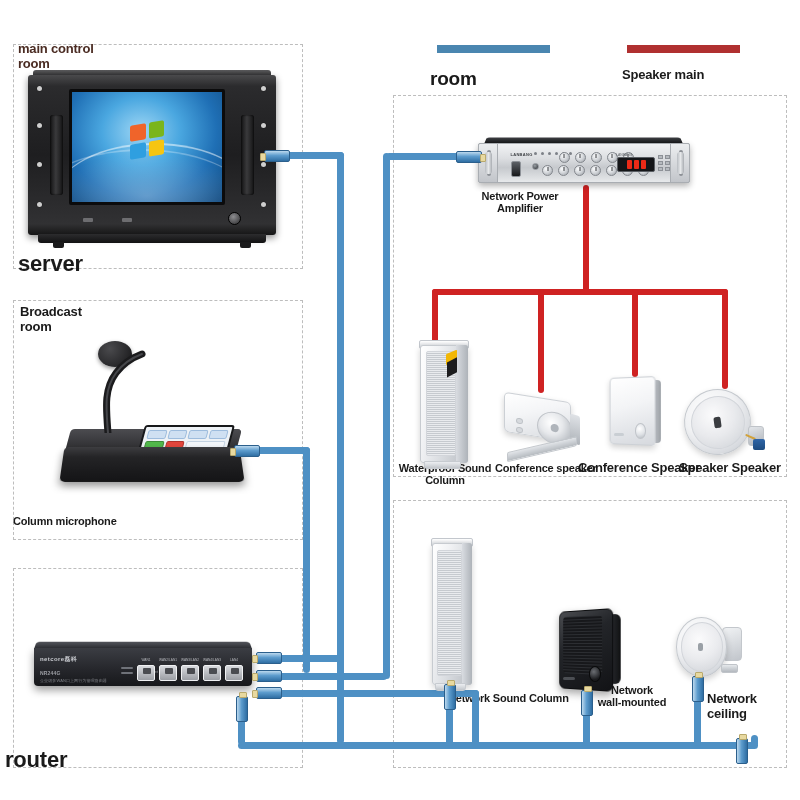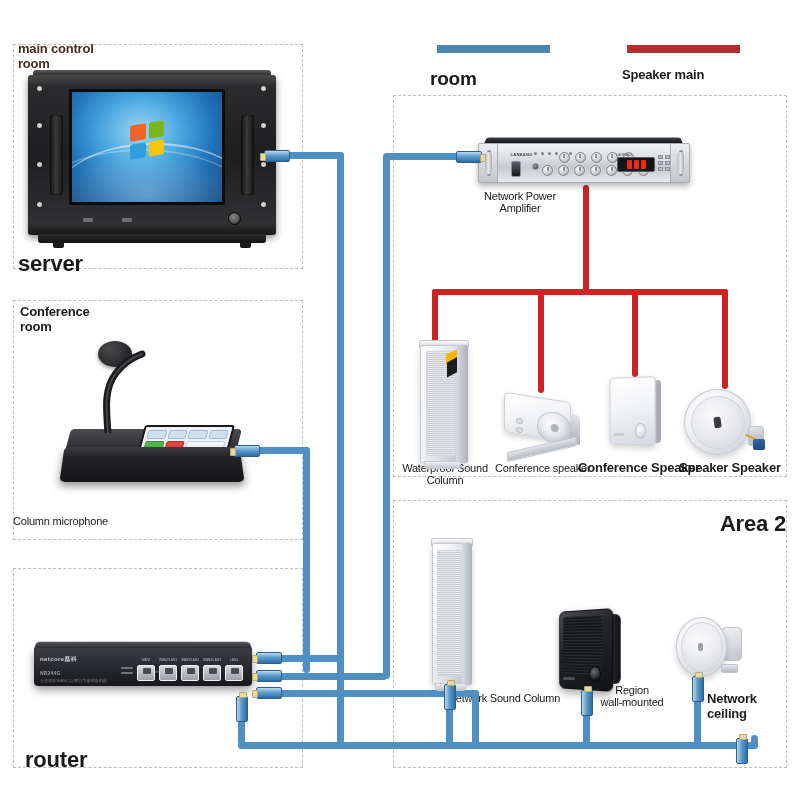--- a/index.html
+++ b/index.html
@@ -8,21 +8,21 @@
        font-family:"Liberation Sans", sans-serif;
        -webkit-font-smoothing:antialiased;}
   #stage{position:relative;width:800px;height:800px;background:#ffffff;}
 
   
   .zone{position:absolute;border:1px dashed #bdbdbd;box-sizing:border-box;background:transparent;}
 
   
   .lbl{position:absolute;color:#1a1a1a;font-weight:bold;line-height:1.12;
        white-space:pre-line;letter-spacing:-0.2px;}
-  .lbl.small{font-size:11px;font-weight:normal;}
+  .lbl.small{font-size:11px;font-weight:bold;}
   .lbl.mid{font-size:13px;}
   .lbl.big{font-size:19px;}
   .lbl.huge{font-size:22px;text-align:center;}
   .lbl.center{text-align:center;}
   .lbl.right{text-align:right;}
   .lbl.maroon{color:#4a2b22;}
 
   
   .cable{position:absolute;background:#4e90c4;z-index:2;}
   .cable.v{width:7px;}
@@ -264,27 +264,26 @@
   <div class="lbl mid" style="left:622px;top:68px;">Speaker main</div>
 
   <div class="zone" style="left:13px;top:44px;width:290px;height:225px;"></div>
   <div class="zone" style="left:13px;top:300px;width:290px;height:240px;"></div>
   <div class="zone" style="left:13px;top:568px;width:290px;height:200px;"></div>
   <div class="zone" style="left:393px;top:95px;width:394px;height:382px;"></div>
   <div class="zone" style="left:393px;top:500px;width:394px;height:268px;"></div>
 
   <div class="lbl mid maroon" style="left:18px;top:42px;">main control
 room</div>
-  <div class="lbl mid" style="left:20px;top:305px;">Conference
+  <div class="lbl mid" style="left:20px;top:305px;">Broadcast
 room</div>
-  <div class="lbl huge right" style="left:600px;top:512px;width:186px;">Area 2</div>
 
   <div class="lbl huge" style="left:18px;top:252px;">server</div>
   <div class="lbl small" style="left:13px;top:515px;">Column microphone</div>
-  <div class="lbl huge" style="left:25px;top:748px;">router</div>
+  <div class="lbl huge" style="left:5px;top:748px;">router</div>
 
   <div class="cable h rnd" style="left:272px;top:152px;width:72px;height:7px;"></div>
   <div class="cable v rnd" style="left:337px;top:152px;height:592px;"></div>
 
   <div class="cable h rnd" style="left:386px;top:153px;width:84px;height:7px;"></div>
   <div class="cable v rnd" style="left:383px;top:153px;height:526px;"></div>
 
   <div class="cable h rnd" style="left:244px;top:447px;width:66px;height:7px;"></div>
   <div class="cable v rnd" style="left:303px;top:447px;height:226px;"></div>
 
@@ -511,21 +510,21 @@
   </div>
   <div class="lbl small" style="left:448px;top:692px;">Network Sound Column</div>
 
   <div class="sp" style="left:556px;top:610px;width:58px;height:80px;">
     <div class="blk-side"></div>
     <div class="blk-box"></div>
     <div class="blk-grill"></div>
     <div class="blk-knob"></div>
     <div class="blk-slot"></div>
   </div>
-  <div class="lbl small center" style="left:594px;top:684px;width:76px;">Region
+  <div class="lbl small center" style="left:594px;top:684px;width:76px;">Network
 wall-mounted</div>
 
   <div class="sp" style="left:676px;top:617px;width:66px;height:60px;">
     <div class="nceil-can"></div>
     <div class="nceil-rim"></div>
     <div class="nceil-cone"></div>
     <div class="nceil-dome"></div>
     <div class="nceil-clip"></div>
   </div>
   <div class="lbl mid" style="left:707px;top:692px;">Network ceiling</div>

